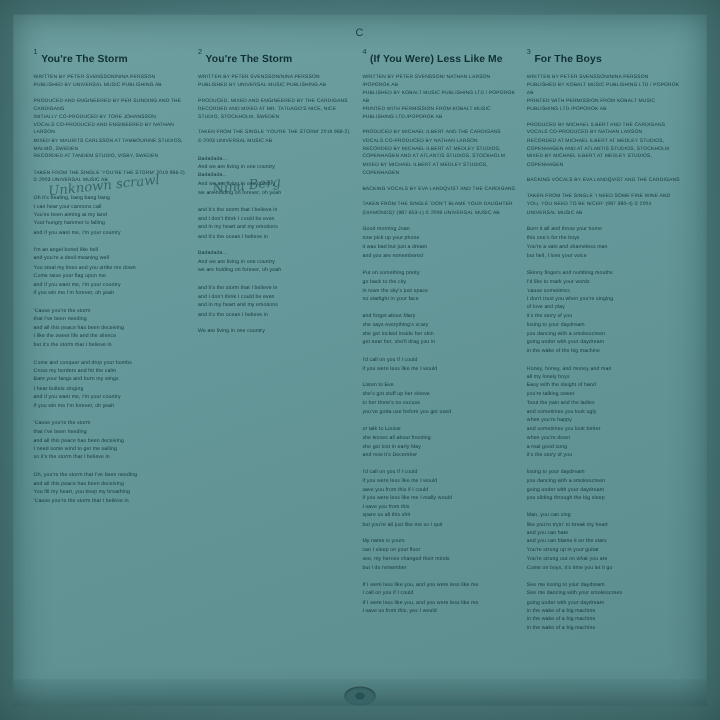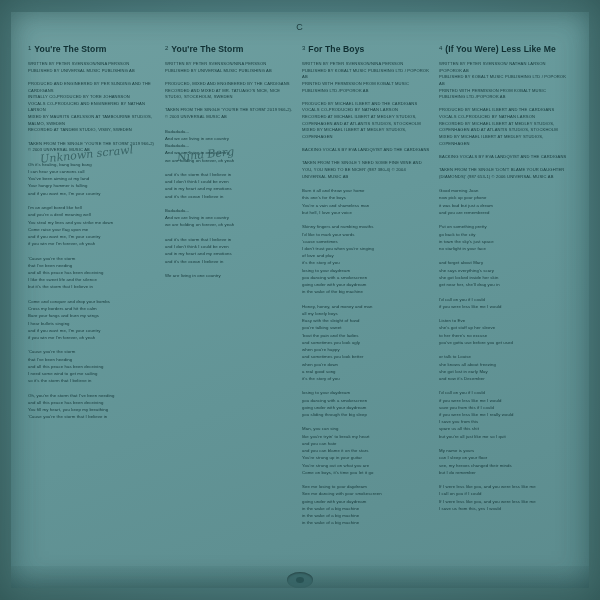--- a/index.html
+++ b/index.html
@@ -48,21 +48,21 @@
     display: flex;
     gap: 0;
   }
   .col {
     width: 137px;
     padding-right: 9px;
     box-sizing: border-box;
   }
   .track-head {
     display: flex;
-    align-items: flex-end;
+    align-items: flex-start;
     gap: 3px;
     margin-bottom: 7px;
   }
   .track-num {
     font-size: 6px;
     color: #16383a;
     position: relative;
     top: -3px;
   }
   .track-title {
@@ -225,20 +225,84 @@
 Badadada...
 And we are living in one country
 we are holding on forever, oh yeah
 
 and it's the storm that I believe in
 and I don't think I could be even
 and in my heart and my emotions
 and it's the ocean I believe in
 
 We are living in one country</div>
+    </div>
+
+    <div class="col">
+      <div class="track-head">
+        <span class="track-num">4</span>
+        <span class="track-title">(If You Were) Less Like Me</span>
+      </div>
+      <div class="credits">WRITTEN BY PETER SVENSSON/ NATHAN LARSON /POPOROK AB
+PUBLISHED BY KOBALT MUSIC PUBLISHING LTD / POPOROK AB
+PRINTED WITH PERMISSION FROM KOBALT MUSIC PUBLISHING LTD./POPOROK AB
+
+PRODUCED BY MICHAEL ILBERT AND THE CARDIGANS
+VOCALS CO-PRODUCED BY NATHAN LARSON
+RECORDED BY MICHAEL ILBERT AT MEDLEY STUDIOS, COPENHAGEN AND AT ATLANTIS STUDIOS, STOCKHOLM
+MIXED BY MICHAEL ILBERT AT MEDLEY STUDIOS, COPENHAGEN
+
+BACKING VOCALS BY EVA LANDQVIST AND THE CARDIGANS
+
+TAKEN FROM THE SINGLE 'DON'T BLAME YOUR DAUGHTER (DIAMONDS)' (987 653-1)  © 2006 UNIVERSAL MUSIC AB</div>
+      <div class="lyrics">Good morning Joan
+now pick up your phone
+it was bad but just a dream
+and you are remembered
+
+Put on something pretty
+go back to the city
+in town the sky's just space
+no starlight in your face
+
+and forget about Mary
+she says everything's scary
+she got locked inside her skin
+get near her, she'll drag you in
+
+I'd call on you if I could
+if you were less like me I would
+
+Listen to Eve
+she's got stuff up her sleeve
+to her there's no excuse
+you've gotta use before you get used
+
+or talk to Louise
+she knows all about freezing
+she got lost in early May
+and now it's December
+
+I'd call on you if I could
+if you were less like me I would
+save you from this if I could
+if you were less like me I really would
+I save you from this
+spare us all this shit
+but you're all just like me so I quit
+
+My name is yours
+can I sleep on your floor
+see, my heroes changed their minds
+but I do remember
+
+If I were less like you, and you were less like me
+I call on you if I could
+If I were less like you, and you were less like me
+I save us from this, yes I would</div>
     </div>
 
     <div class="col">
       <div class="track-head">
         <span class="track-num">3</span>
         <span class="track-title">For The Boys</span>
       </div>
       <div class="credits">WRITTEN BY PETER SVENSSON/NINA PERSSON
 PUBLISHED BY KOBALT MUSIC PUBLISHING LTD / POPOROK AB
 PRINTED WITH PERMISSION FROM KOBALT MUSIC PUBLISHING LTD./POPOROK AB
@@ -293,84 +357,20 @@
 Come on boys, it's time you let it go
 
 See me losing to your daydream
 See me dancing with your smokescreen
 going under with your daydream
 in the wake of a big machine
 in the wake of a big machine
 in the wake of a big machine</div>
     </div>
 
-    <div class="col">
-      <div class="track-head">
-        <span class="track-num">4</span>
-        <span class="track-title">(If You Were) Less Like Me</span>
-      </div>
-      <div class="credits">WRITTEN BY PETER SVENSSON/ NATHAN LARSON /POPOROK AB
-PUBLISHED BY KOBALT MUSIC PUBLISHING LTD / POPOROK AB
-PRINTED WITH PERMISSION FROM KOBALT MUSIC PUBLISHING LTD./POPOROK AB
-
-PRODUCED BY MICHAEL ILBERT AND THE CARDIGANS
-VOCALS CO-PRODUCED BY NATHAN LARSON
-RECORDED BY MICHAEL ILBERT AT MEDLEY STUDIOS, COPENHAGEN AND AT ATLANTIS STUDIOS, STOCKHOLM
-MIXED BY MICHAEL ILBERT AT MEDLEY STUDIOS, COPENHAGEN
-
-BACKING VOCALS BY EVA LANDQVIST AND THE CARDIGANS
-
-TAKEN FROM THE SINGLE 'DON'T BLAME YOUR DAUGHTER (DIAMONDS)' (987 653-1)  © 2006 UNIVERSAL MUSIC AB</div>
-      <div class="lyrics">Good morning Joan
-now pick up your phone
-it was bad but just a dream
-and you are remembered
-
-Put on something pretty
-go back to the city
-in town the sky's just space
-no starlight in your face
-
-and forget about Mary
-she says everything's scary
-she got locked inside her skin
-get near her, she'll drag you in
-
-I'd call on you if I could
-if you were less like me I would
-
-Listen to Eve
-she's got stuff up her sleeve
-to her there's no excuse
-you've gotta use before you get used
-
-or talk to Louise
-she knows all about freezing
-she got lost in early May
-and now it's December
-
-I'd call on you if I could
-if you were less like me I would
-save you from this if I could
-if you were less like me I really would
-I save you from this
-spare us all this shit
-but you're all just like me so I quit
-
-My name is yours
-can I sleep on your floor
-see, my heroes changed their minds
-but I do remember
-
-If I were less like you, and you were less like me
-I call on you if I could
-If I were less like you, and you were less like me
-I save us from this, yes I would</div>
-    </div>
-
   </div>
 
   <div class="signature sig1">Unknown scrawl</div>
   <div class="signature sig2">Nina Berg</div>
 
   <div class="bottom-band"></div>
 
   <div class="hole">
     <div class="hole-outer"></div>
     <div class="hole-inner"></div>

